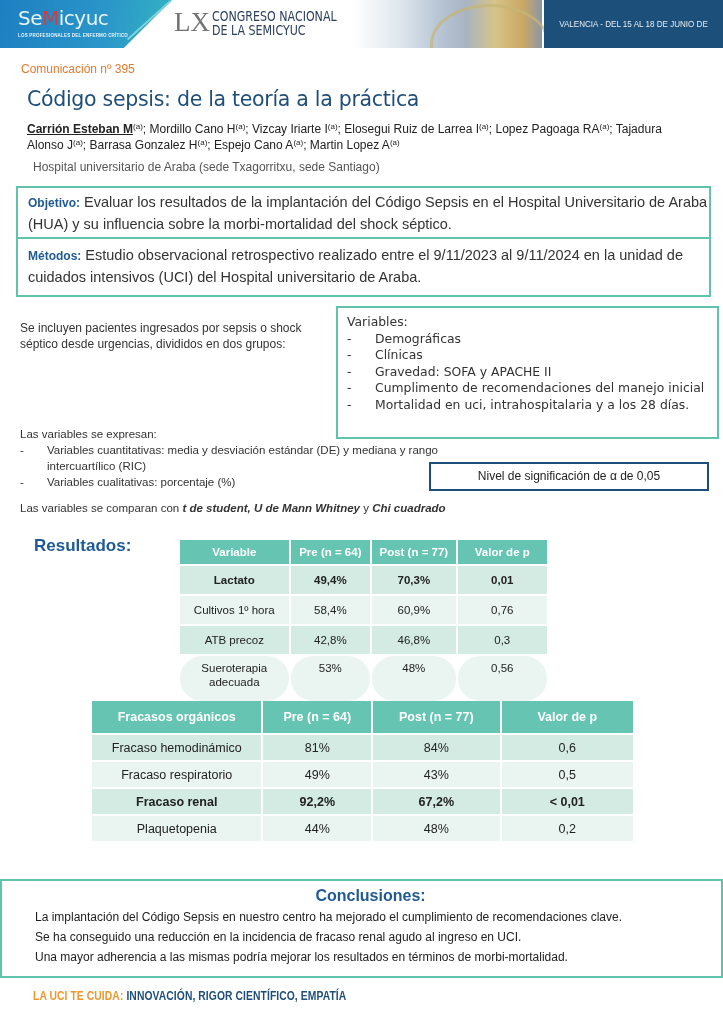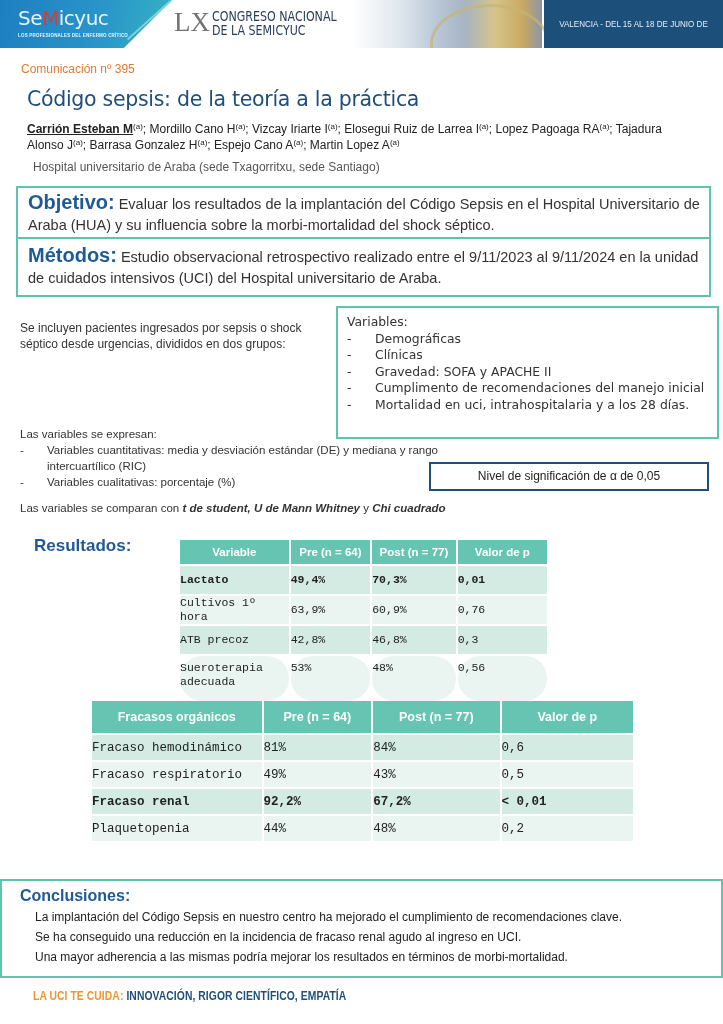--- a/index.html
+++ b/index.html
@@ -29,21 +29,21 @@
   .authors { position: absolute; left: 27px; top: 121px; width: 660px; font-size: 12px; line-height: 16px; color: #222; }
   .authors .first { font-weight: bold; text-decoration: underline; }
   .authors sup { font-size: 8px; vertical-align: 4px; line-height: 0; }
   .hospital { position: absolute; left: 33px; top: 160px; font-size: 12px; color: #555; }
 
   
   .box { position: absolute; border: 2px solid #5fc4ac; background: #fff; }
   .obj { left: 16px; top: 186px; width: 695px; height: 53px; padding: 4px 0 0 10px; }
   .met { left: 16px; top: 237px; width: 695px; height: 60px; padding: 6px 0 0 10px; }
   .box-text { font-size: 14.5px; line-height: 21px; color: #333; }
-  .box-label { font-weight: bold; color: #1f5a96; font-size: 20px; }
+  .box-label { font-weight: bold; color: #1f5a96; font-size: 12px; }
 
   
   .incl { position: absolute; left: 20px; top: 321px; width: 318px; font-size: 12px; line-height: 15.5px; color: #333; }
   .dash-list { list-style: none; }
   .dash-list li { position: relative; padding-left: 27px; }
   .dash-list li::before { content: "-"; position: absolute; left: 0; }
   .expr { position: absolute; left: 20px; top: 426px; width: 420px; font-size: 11.5px; line-height: 16px; color: #333; }
   .expr .dash-list li { padding-left: 27px; }
 
   .vars { left: 336px; top: 306px; width: 383px; height: 133px; padding: 6px 0 0 9px; border-color: #5fc4ac; }
@@ -54,41 +54,41 @@
   .signif .lbl { font-weight: normal; }
 
   .compare { position: absolute; left: 20px; top: 502px; font-size: 11.5px; color: #333; }
   .compare i { font-style: italic; font-weight: bold; }
 
   
   .results-heading { position: absolute; left: 34px; top: 536px; font-size: 17px; font-weight: bold; color: #1f5a96; }
 
   table { border-collapse: separate; border-spacing: 2px; position: absolute; font-size: 11.5px; }
   th { background: #66c5b2; color: #fff; font-weight: bold; text-align: center; }
-  td { text-align: left; color: #222; font-family: Liberation Mono, monospace; }
+  td { text-align: center; color: #222; }
   tr.odd td { background: #d4ebe4; }
   tr.even td { background: #eaf5f1; }
   tr.bold td { font-weight: bold; }
 
   .t1 { left: 178px; top: 538px; width: 371px; }
   .t1 th { height: 24px; }
   .t1 td { height: 28px; line-height: 14px; }
   .t1 tr.tall td { height: 45px; vertical-align: top; padding-top: 5px; border-radius: 22px; }
   .t1 col.c1 { width: 109px; }
   .t1 col.c2 { width: 80px; }
   .t1 col.c3 { width: 84px; }
   .t1 col.c4 { width: 90px; }
 
   .t2 { left: 90px; top: 699px; width: 545px; font-size: 12.5px; }
   .t2 th { height: 32px; }
   .t2 td { height: 25px; }
 
   
   .concl { left: 0; top: 879px; width: 723px; height: 99px; border-width: 2px; border-color: #5fc4ac; padding: 6px 0 0 18px; }
-  .concl-title { font-size: 16px; font-weight: bold; color: #1f5a96; margin-bottom: 2px; }
+  .concl-title { font-size: 16px; font-weight: bold; color: #1f5a96; margin-bottom: 2px; text-align: center; }
   .concl-line { font-size: 12px; line-height: 20px; padding-left: 15px; color: #222; }
 
   .footer { position: absolute; left: 33px; top: 989px; font-size: 12px; font-weight: bold; letter-spacing: 0.1px; transform: scaleX(0.86); transform-origin: left; }
   .footer .org { color: #f0962f; }
   .footer .blue { color: #1f4e7a; }
 </style>
 </head>
 <body>
 
 <div class="banner">
@@ -166,21 +166,21 @@
   </thead>
   <tbody id="t1body">
       <tr class="odd bold">
         <td>Lactato</td>
         <td>49,4%</td>
         <td>70,3%</td>
         <td>0,01</td>
       </tr>
       <tr class="even">
         <td>Cultivos 1º hora</td>
-        <td>63,9%</td>
+        <td>58,4%</td>
         <td>60,9%</td>
         <td>0,76</td>
       </tr>
       <tr class="odd">
         <td>ATB precoz</td>
         <td>42,8%</td>
         <td>46,8%</td>
         <td>0,3</td>
       </tr>
       <tr class="even tall">

